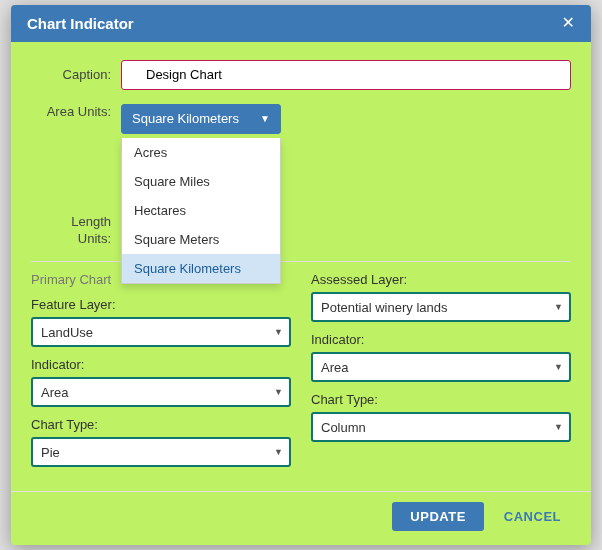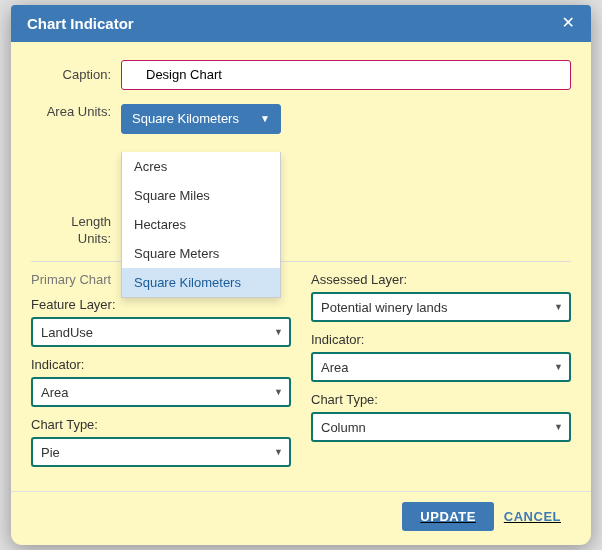--- a/index.html
+++ b/index.html
@@ -7,22 +7,22 @@
       background: #e0e0e0;
       display: flex;
       align-items: center;
       justify-content: center;
       min-height: 100vh;
       font-family: Arial, sans-serif;
       font-size: 13px;
     }
     .dialog {
       width: 580px;
-      background: #fef9c3;
-      border-radius: 11px;
+      background: #bef264;
+      border-radius: 4px;
       box-shadow: 0 4px 20px rgba(0,0,0,0.35);
       overflow: visible;
       position: relative;
     }
     .dialog-header {
       background: #3d7ab5;
       color: #fff;
       padding: 10px 16px;
       display: flex;
       align-items: center;
@@ -88,21 +88,21 @@
       display: flex;
       align-items: center;
       justify-content: space-between;
       gap: 8px;
     }
     .dropdown-blue-btn .arrow {
       font-size: 10px;
     }
     .dropdown-list {
       position: absolute;
-      top: 48px;
+      top: 34px;
       left: 0;
       width: 160px;
       background: #fff;
       border: 1px solid #ccc;
       border-top: none;
       z-index: 100;
       box-shadow: 0 4px 8px rgba(0,0,0,0.15);
     }
     .dropdown-list-item {
       padding: 7px 12px;
@@ -165,24 +165,23 @@
       top: 50%;
       transform: translateY(-50%);
       color: #555;
       font-size: 9px;
       pointer-events: none;
     }
     .dialog-footer {
       display: flex;
       justify-content: flex-end;
       padding: 10px 20px 14px 20px;
-      gap: 0;
+      gap: 10px;
       border-top: 1px solid #e0e0e0;
       margin-top: 10px;
-      text-decoration: underline;
     }
     .btn-update {
       background: #3d7ab5;
       color: #fff;
       border: none;
       border-radius: 3px;
       padding: 7px 18px;
       font-size: 13px;
       font-weight: bold;
       cursor: pointer;

